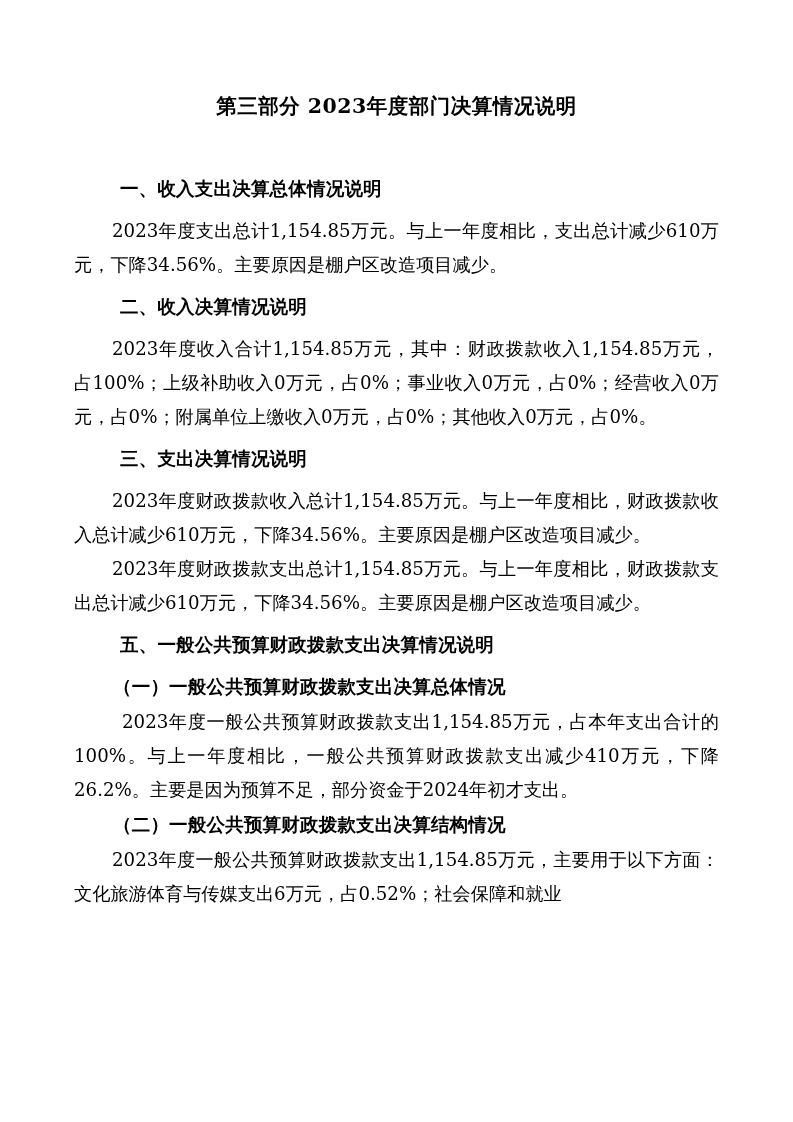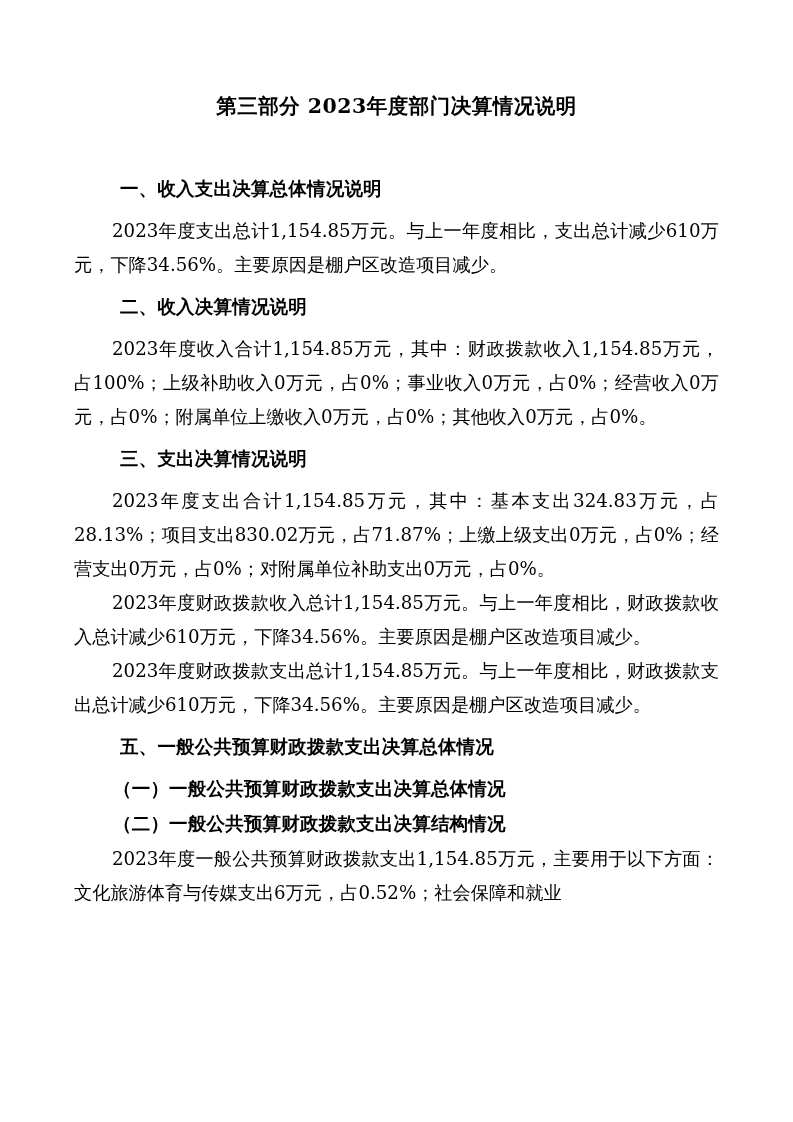--- a/index.html
+++ b/index.html
@@ -68,21 +68,21 @@
 <body>
 
 <div class="page">
   <h1 class="doc-title">第三部分 2023年度部门决算情况说明</h1>
   <div class="content">
       <p class="section-heading">一、收入支出决算总体情况说明</p>
       <p class="body-para">2023年度支出总计1,154.85万元。与上一年度相比，支出总计减少610万元，下降34.56%。主要原因是棚户区改造项目减少。</p>
       <p class="section-heading">二、收入决算情况说明</p>
       <p class="body-para">2023年度收入合计1,154.85万元，其中：财政拨款收入1,154.85万元，占100%；上级补助收入0万元，占0%；事业收入0万元，占0%；经营收入0万元，占0%；附属单位上缴收入0万元，占0%；其他收入0万元，占0%。</p>
       <p class="section-heading">三、支出决算情况说明</p>
-      <p class="body-para">2023年度支出合计1,154.85万元，其中：基本支出324.83万元，占28.13%；项目支出830.02万元，占71.87%；上缴上级支出0万元，占0%；经营支出0万元，占0%；对附属单位补助支出0万元，占0%。</p>
       <p class="body-para">2023年度财政拨款收入总计1,154.85万元。与上一年度相比，财政拨款收入总计减少610万元，下降34.56%。主要原因是棚户区改造项目减少。</p>
       <p class="body-para">2023年度财政拨款支出总计1,154.85万元。与上一年度相比，财政拨款支出总计减少610万元，下降34.56%。主要原因是棚户区改造项目减少。</p>
-      <p class="section-heading">五、一般公共预算财政拨款支出决算总体情况</p>
+      <p class="section-heading">五、一般公共预算财政拨款支出决算情况说明</p>
       <p class="sub-heading">（一）一般公共预算财政拨款支出决算总体情况</p>
+      <p class="body-para extra-indent">2023年度一般公共预算财政拨款支出1,154.85万元，占本年支出合计的100%。与上一年度相比，一般公共预算财政拨款支出减少410万元，下降26.2%。主要是因为预算不足，部分资金于2024年初才支出。</p>
       <p class="sub-heading">（二）一般公共预算财政拨款支出决算结构情况</p>
       <p class="body-para">2023年度一般公共预算财政拨款支出1,154.85万元，主要用于以下方面：文化旅游体育与传媒支出6万元，占0.52%；社会保障和就业</p>
     </div>
 </div>
 
 </body></html>

